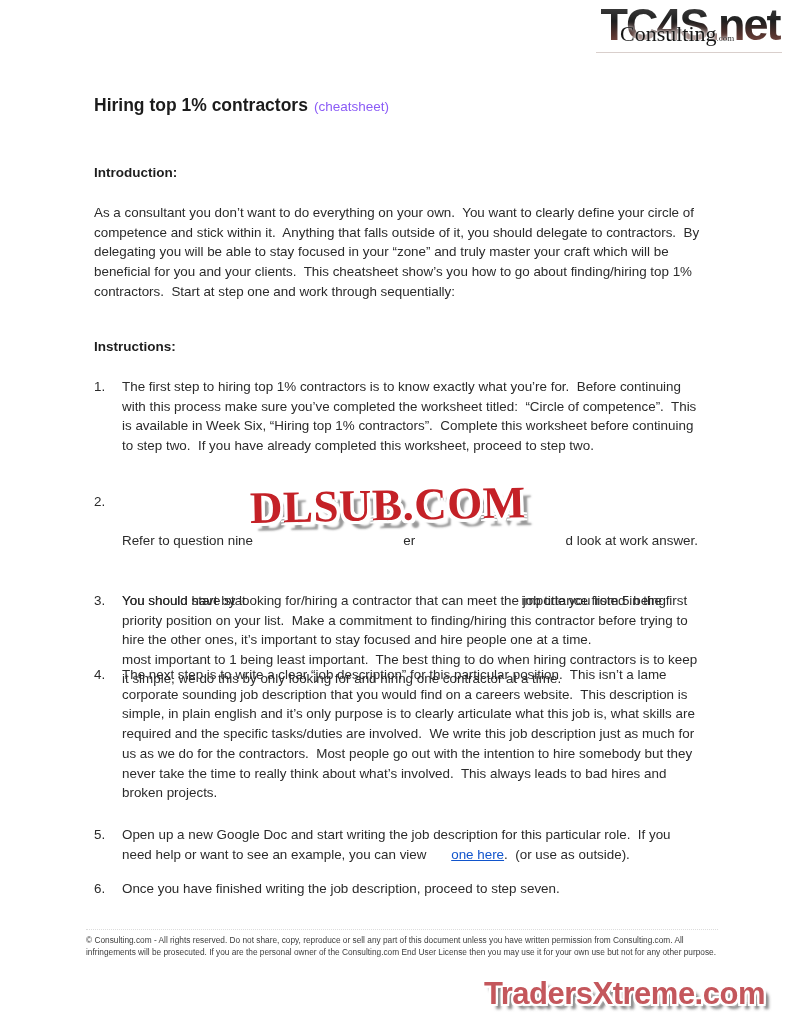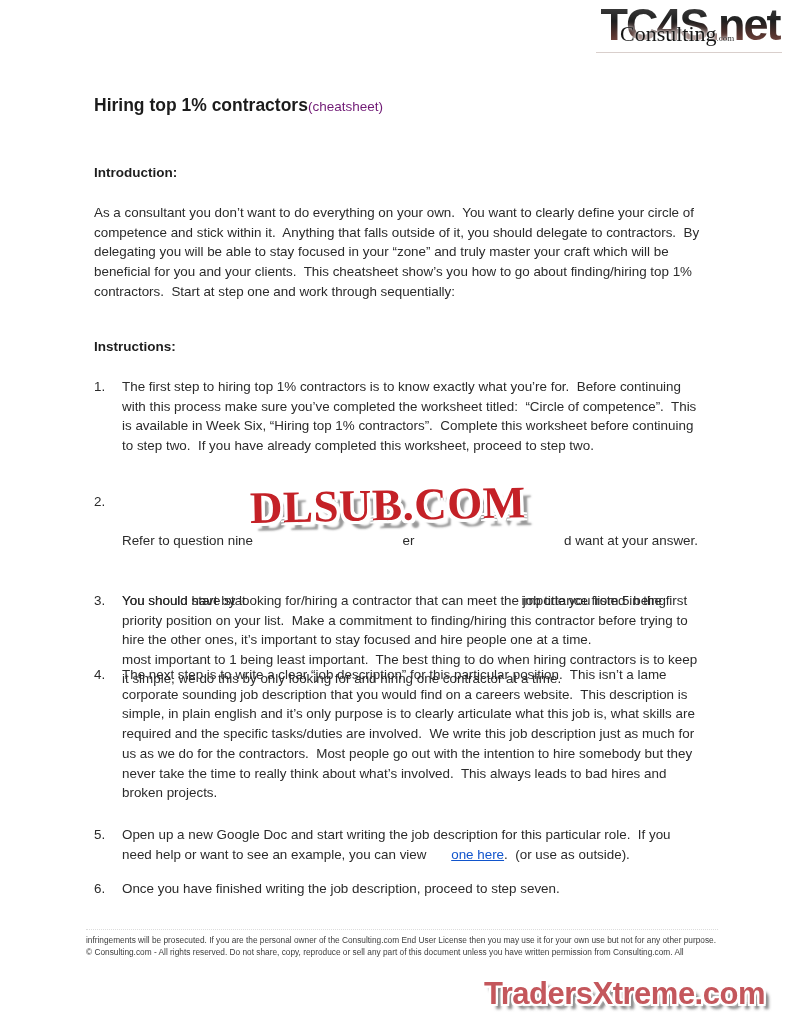--- a/index.html
+++ b/index.html
@@ -20,21 +20,21 @@
   .logo-overlay {
     position:absolute; left:26px; top:21px;
     font-family:"Liberation Serif", serif; font-size:22px; color:#161616;
     text-shadow:0 0 2px #fff, 0 0 4px #fff, 0 0 6px rgba(255,255,255,.95);
   }
   .logo-overlay .suffix { font-size:9px; color:#3a3a3a; }
   .logo-underline { position:absolute; left:2px; bottom:1px; width:186px; height:1px; background:#d9cfcc; }
 
   
   .doc-title { position:absolute; left:94px; top:95px; font-size:17.5px; font-weight:bold; color:#1c1c1c; }
-  .doc-title .suffix { font-size:13.5px; font-weight:normal; margin-left:0; color:#701a75; }
+  .doc-title .suffix { font-size:13.5px; font-weight:normal; margin-left:6px; color:#8b5cf6; }
 
   .heading { position:absolute; left:94px; font-size:13.5px; font-weight:bold; color:#1e1e1e; }
   .h-intro { top:165px; }
   .h-instr { top:339px; }
 
   .body-text { font-size:13.4px; line-height:19.7px; color:#2b2b2b; white-space:pre-wrap; }
   .p-intro { position:absolute; left:94px; top:203px; width:614px; }
 
   .step { position:absolute; left:94px; width:604px; display:flex; }
   .step .num { width:28px; flex:none; }
@@ -94,21 +94,21 @@
   <div class="heading h-instr">Instructions:</div>
 
   <div class="step step1 body-text">
     <div class="num">1.</div>
     <div class="txt">The first step to hiring top 1% contractors is to know exactly what you’re for.  Before continuing with this process make sure you’ve completed the worksheet titled:  “Circle of competence”.  This is available in Week Six, “Hiring top 1% contractors”.  Complete this worksheet before continuing to step two.  If you have already completed this worksheet, proceed to step two.</div>
   </div>
 
   <div class="step step2 body-text">
     <div class="num">2.</div>
     <div class="txt">
-      <div class="wm-row"><span>Refer to question nine</span><span class="mid">er</span><span>d want at your answer.</span></div>
+      <div class="wm-row"><span>Refer to question nine</span><span class="mid">er</span><span>d look at work answer.</span></div>
       <div class="wm-row wm-row2"><span>You should have stat</span><span class="post">importance from 5 being</span></div>
       <div>most important to 1 being least important.  The best thing to do when hiring contractors is to keep it simple, we do this by only looking for and hiring one contractor at a time.</div>
     </div>
   </div>
 
   <div class="step step3 body-text">
     <div class="num">3.</div>
     <div class="txt">You should start by looking for/hiring a contractor that can meet the job title you listed in the first priority position on your list.  Make a commitment to finding/hiring this contractor before trying to hire the other ones, it’s important to stay focused and hire people one at a time.</div>
   </div>
 
@@ -123,19 +123,19 @@
   </div>
 
   <div class="step step6 body-text">
     <div class="num">6.</div>
     <div class="txt">Once you have finished writing the job description, proceed to step seven.</div>
   </div>
 
   <div class="watermark">DLSUB.COM</div>
 
   <div class="footer">
+    <div>© Consulting.com - All rights reserved.  Do not share, copy, reproduce or sell any part of this document unless you have written permission from Consulting.com.  All</div>
     <div>infringements will be prosecuted.  If you are the personal owner of the Consulting.com End User License then you may use it for your own use but not for any other purpose.</div>
-    <div>© Consulting.com - All rights reserved.  Do not share, copy, reproduce or sell any part of this document unless you have written permission from Consulting.com.  All</div>
   </div>
 
   <div class="banner">TradersXtreme.com</div>
 
 </div>
 
 </body></html>

